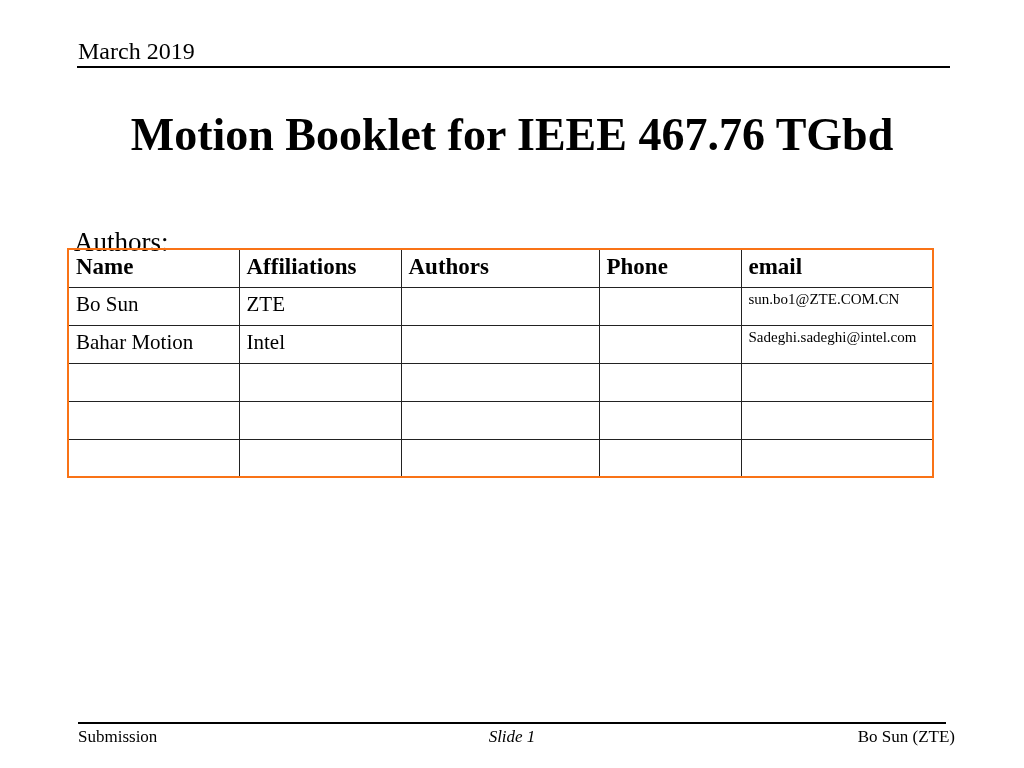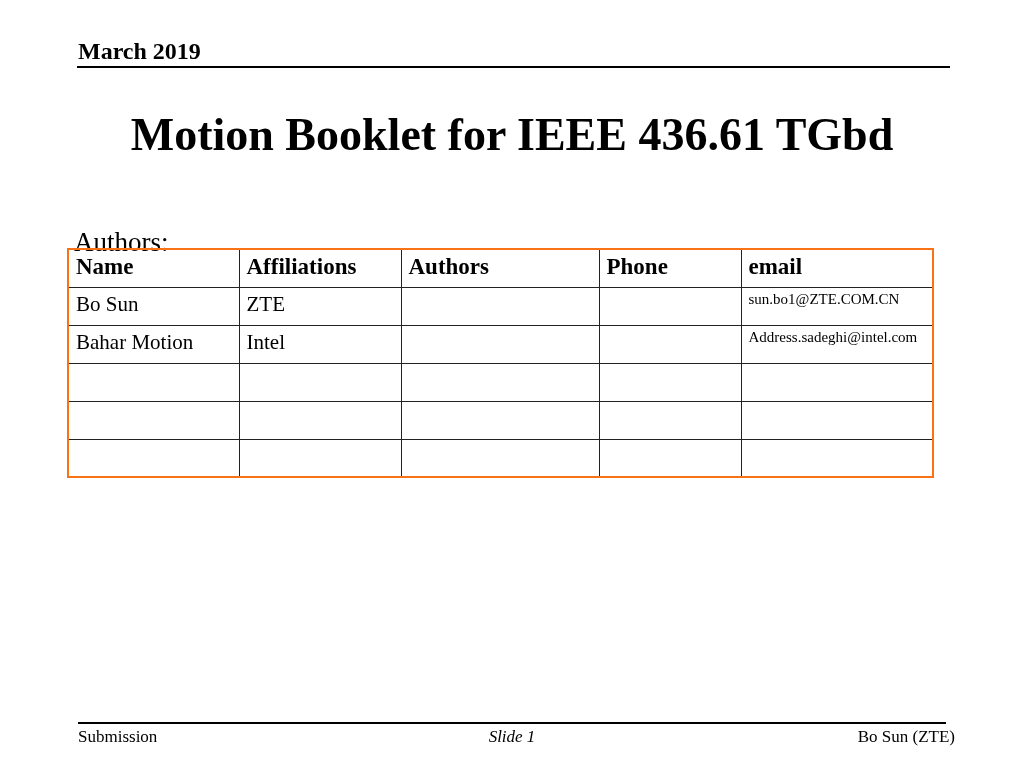--- a/index.html
+++ b/index.html
@@ -16,21 +16,21 @@
     font-family: "Liberation Serif", "DejaVu Serif", serif;
     overflow: hidden;
   }
 
   
   .header-left {
     position: absolute;
     left: 78px;
     top: 38px;
     font-size: 24px;
-    font-weight: bold;
+    font-weight: normal;
     line-height: 1.1;
   }
   .header-right {
     position: absolute;
     right: 77px;
     top: 37px;
     font-size: 24px;
     font-weight: bold;
     line-height: 1.1;
     text-decoration: underline;
@@ -150,21 +150,21 @@
   }
 </style>
 </head>
 <body>
 
 <div class="slide">
 
   <div class="header-left">March 2019</div>
   <div class="header-rule"></div>
 
-  <div class="title">Motion Booklet for IEEE 436.61 TGbd</div>
+  <div class="title">Motion Booklet for IEEE 467.76 TGbd</div>
 
 
   <div class="authors-label">Authors:</div>
 
   <table class="authors-table">
     <colgroup>
       <col style="width:171px">
       <col style="width:162px">
       <col style="width:198px">
       <col style="width:142px">
@@ -185,21 +185,21 @@
         <td class="cell-affiliation">ZTE</td>
         <td class="cell-address"></td>
         <td class="cell-phone"></td>
         <td class="cell-email">sun.bo1@ZTE.COM.CN</td>
       </tr>
       <tr>
         <td class="cell-name">Bahar Motion</td>
         <td class="cell-affiliation">Intel</td>
         <td class="cell-address"></td>
         <td class="cell-phone"></td>
-        <td class="cell-email">Address.sadeghi@intel.com</td>
+        <td class="cell-email">Sadeghi.sadeghi@intel.com</td>
       </tr>
       <tr>
         <td class="cell-name"></td>
         <td class="cell-affiliation"></td>
         <td class="cell-address"></td>
         <td class="cell-phone"></td>
         <td class="cell-email"></td>
       </tr>
       <tr>
         <td class="cell-name"></td>

